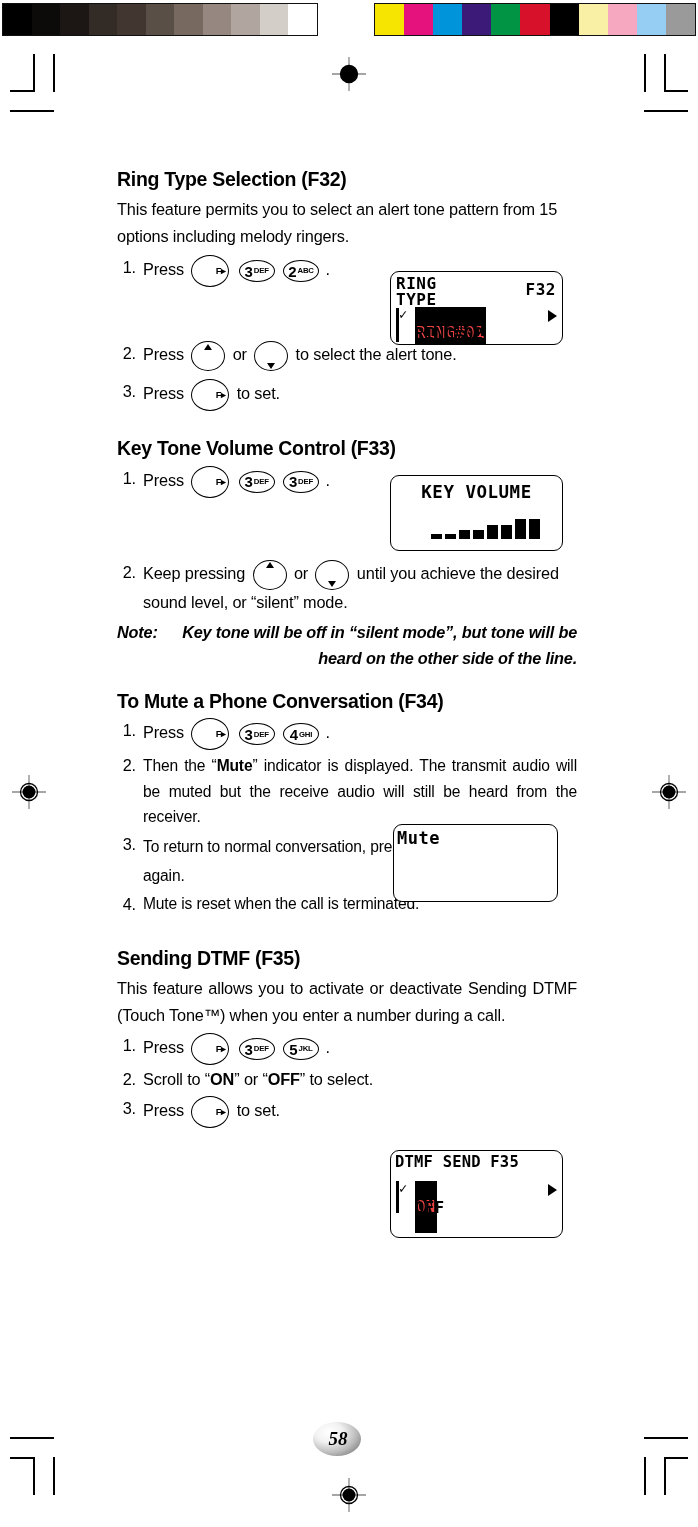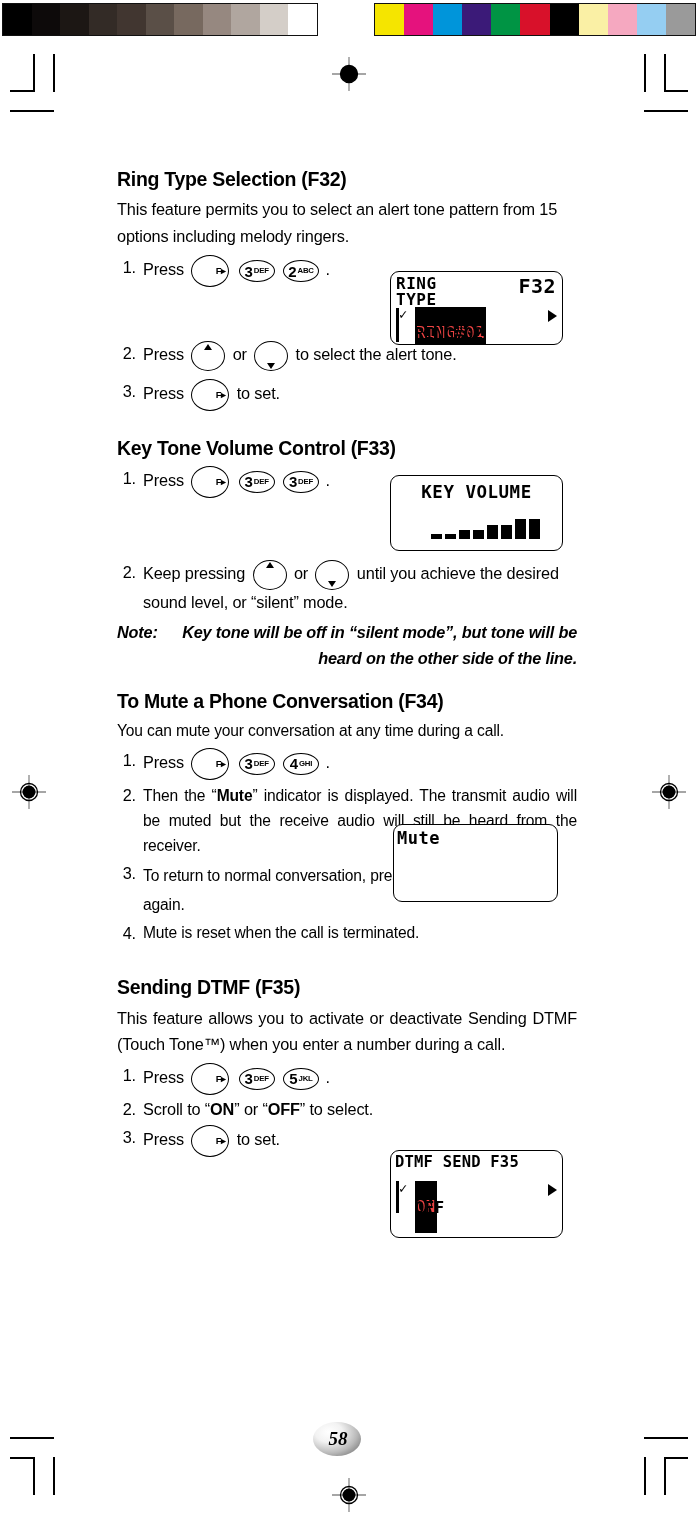--- a/index.html
+++ b/index.html
@@ -276,21 +276,20 @@
       <span>until you achieve the desired sound level, or “silent” mode.</span>
     </span>
   </div>
 
   <div class="noteblock" style="margin-top:4px;text-align:right;">
     <span class="nlbl">Note:</span>
     <span class="ntxt">Key tone will be off in “silent mode”, but tone will be heard on the other side of the line.</span>
   </div>
 
   <h1 class="sect" style="margin-top:19px;">To Mute a Phone Conversation (F34)</h1>
-  <p class="body" style="font-size:15.6px;">You can mute your conversation at any time during a call.</p>
 
   <div class="step" style="margin-top:4px;">
     <span class="num">1.</span>
     <span class="txt">
       <span>Press</span>
       <span class="key key-f"><span class="lbl">F▸</span></span>
       <span class="key key-num">
           <span class="dig">3</span>
           <span class="sub">DEF</span>
         </span>
@@ -364,21 +363,21 @@
       <span>Press</span>
       <span class="key key-f"><span class="lbl">F▸</span></span>
       <span>to set.</span>
     </span>
   </div>
 
 </div>
 
 <div class="lcd" style="left:390px; top:271px; width:173px; height:74px;text-decoration:underline;">
   <span class="lcd-line" style="left:5px; top:2px; font-size:16px;">RING</span>
-  <span class="lcd-line" style="right:6px; top:2px; font-size:20px;">F32</span>
+  <span class="lcd-line" style="right:6px; top:8px; font-size:16px;">F32</span>
   <span class="lcd-line" style="left:5px; top:18px; font-size:16px;">TYPE</span>
   <div class="lcd-arrow-tick" style="left:5px; top:36px; height:34px;"></div>
   <span class="lcd-line" style="left:8px; top:34px; font-size:14px;">✓</span>
   <span class="lcd-line lcd-hl" style="left:24px; top:35px; font-size:15.5px;">RING#01</span>
   <span class="lcd-line" style="left:24px; top:53px; font-size:15.5px;">RING#02</span>
   <div class="lcd-arrow-r" style="right:5px; top:38px;"></div>
 </div>
 
 <div class="lcd" style="left:390px; top:475px; width:173px; height:76px;">
   <span class="lcd-line" style="left:50%; transform:translateX(-50%); top:6px; font-size:17.5px;">KEY VOLUME</span>

